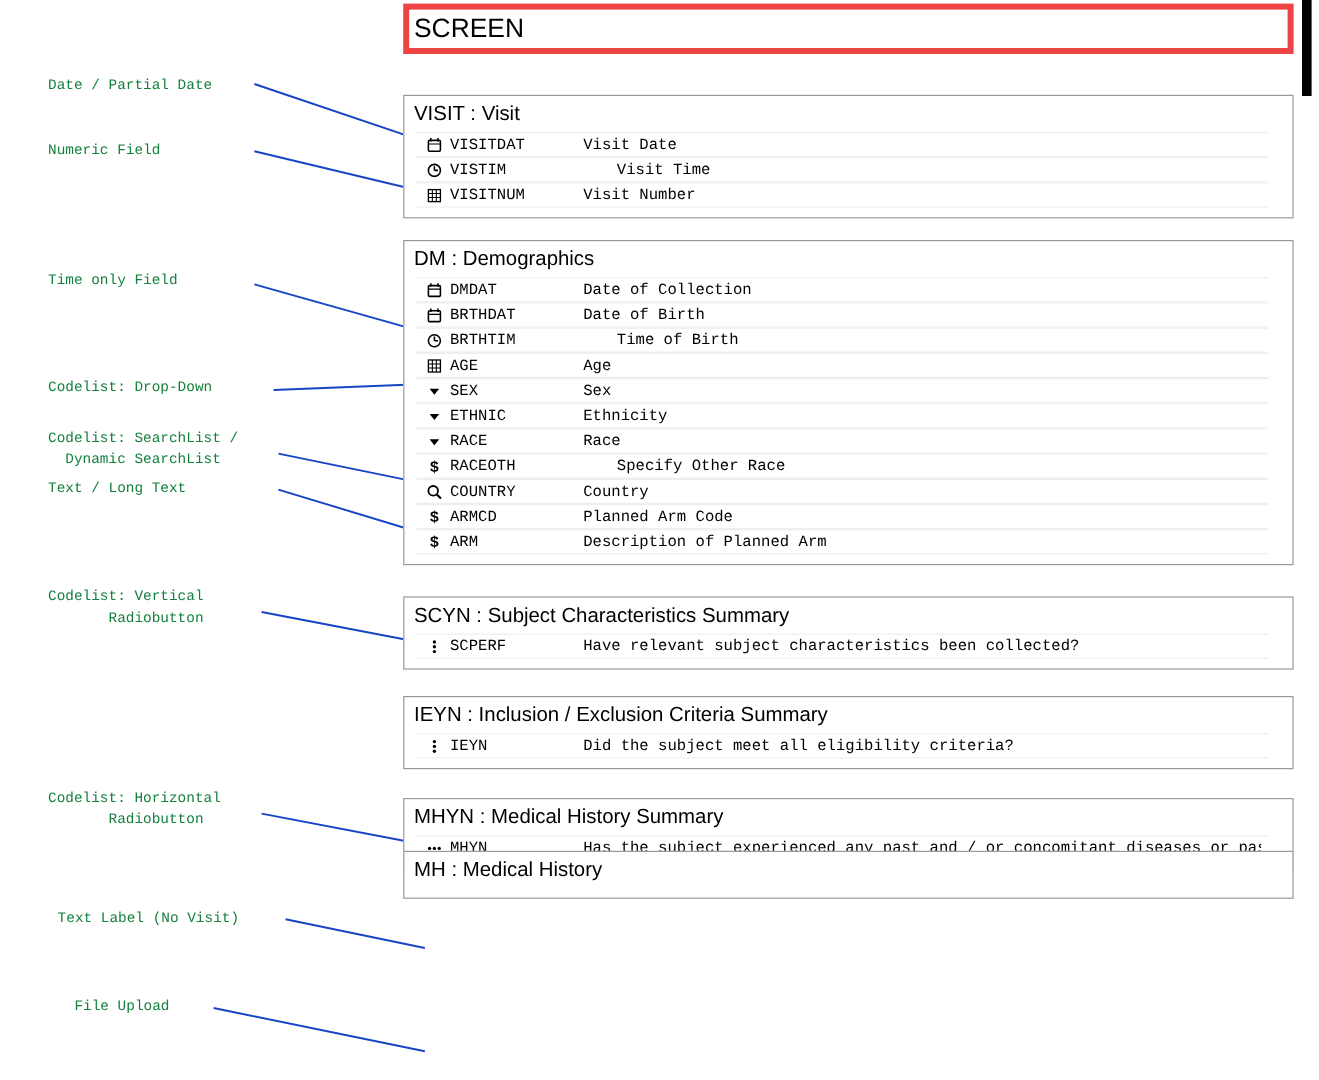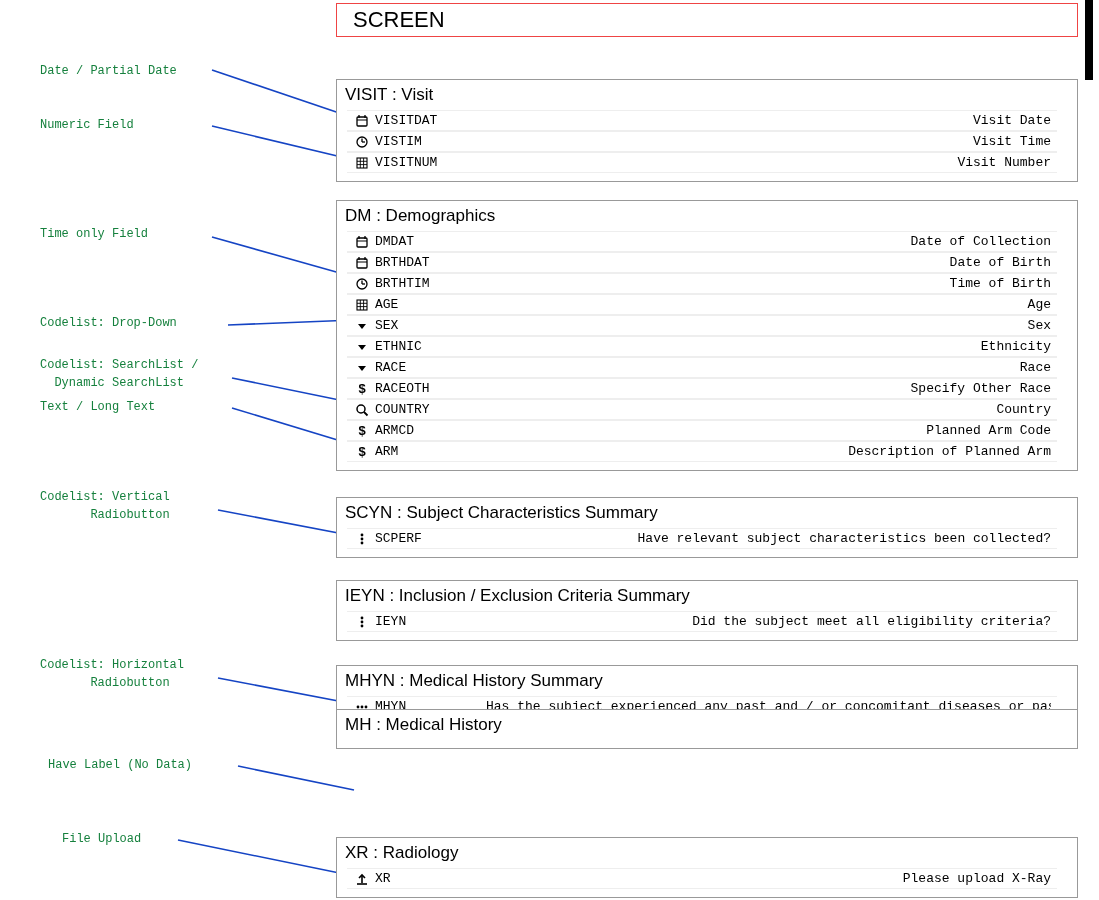--- a/index.html
+++ b/index.html
@@ -30,22 +30,22 @@
     position: absolute;
     top: 0; left: 0;
     width: 1099px; height: 900px;
     pointer-events: none;
   }
   .screen-title-box {
     position: absolute;
     left: 336px;
     top: 3px;
     width: 742px;
-    border: 1px solid #ef4444;
-    padding: 3px 16px;
+    border: 5px solid #ef4444;
+    padding: 3px 4px;
     font-size: 22px;
     font-weight: 500;
     color: #000;
   }
   .black-bar {
     position: absolute;
     left: 1085px;
     top: 0;
     width: 8px;
     height: 80px;
@@ -89,21 +89,20 @@
     padding-left: 4px;
     color: #000;
   }
   .field-desc {
     font-family: "Courier New", monospace;
     font-size: 13px;
     color: #000;
     flex: 1;
     white-space: nowrap;
     overflow: hidden;
-    text-align: right;
   }
   .field-desc.indent { padding-left: 28px; }
   .field-desc.grey { color: #888; }
   .card-bottom-pad { height: 8px; }
 </style>
 </head>
 <body>
 <div class="canvas">
 
 <div class="black-bar"></div>
@@ -114,21 +113,21 @@
 <div class="annotation-label" style="left:40px; top:118px">Numeric Field</div>
 <div class="annotation-label" style="left:40px; top:227px">Time only Field</div>
 <div class="annotation-label" style="left:40px; top:316px">Codelist: Drop-Down</div>
 <div class="annotation-label" style="left:40px; top:358px">Codelist: SearchList /</div>
 <div class="annotation-label" style="left:40px; top:376px">  Dynamic SearchList</div>
 <div class="annotation-label" style="left:40px; top:400px">Text / Long Text</div>
 <div class="annotation-label" style="left:40px; top:490px">Codelist: Vertical</div>
 <div class="annotation-label" style="left:40px; top:508px">       Radiobutton</div>
 <div class="annotation-label" style="left:40px; top:658px">Codelist: Horizontal</div>
 <div class="annotation-label" style="left:40px; top:676px">       Radiobutton</div>
-<div class="annotation-label" style="left:48px; top:758px">Have Label (No Data)</div>
+<div class="annotation-label" style="left:48px; top:758px">Text Label (No Visit)</div>
 <div class="annotation-label" style="left:62px; top:832px">File Upload</div>
 
 <svg class="annotation-lines">
   <line x1="212" y1="70" x2="354" y2="118" stroke="#1544c4" stroke-width="1.6"></line>
   <line x1="212" y1="126" x2="354" y2="160" stroke="#1544c4" stroke-width="1.6"></line>
   <line x1="212" y1="237" x2="354" y2="277" stroke="#1544c4" stroke-width="1.6"></line>
   <line x1="228" y1="325" x2="354" y2="320" stroke="#1544c4" stroke-width="1.6"></line>
   <line x1="232" y1="378" x2="354" y2="403" stroke="#1544c4" stroke-width="1.6"></line>
   <line x1="232" y1="408" x2="354" y2="445" stroke="#1544c4" stroke-width="1.6"></line>
   <line x1="218" y1="510" x2="354" y2="536" stroke="#1544c4" stroke-width="1.6"></line>
@@ -366,27 +365,14 @@
     <span class="field-desc">Has the subject experienced any past and / or concomitant diseases or past surge</span>
   </div>
   <div class="card-bottom-pad"></div>
 </div>
 
 <div class="form-card" style="top:709px">
   <div class="form-header">MH : Medical History</div>
   <div class="card-bottom-pad"></div>
 </div>
 
-<div class="form-card" style="top:837px">
-  <div class="form-header">XR : Radiology</div>
-  <div class="field-row">
-    <span class="field-icon">
-          <svg width="14" height="14">
-            <use href="#i-upload"></use>
-          </svg>
-        </span>
-    <span class="field-code">XR</span>
-    <span class="field-desc">Please upload X-Ray</span>
-  </div>
-  <div class="card-bottom-pad"></div>
-</div>
 
 </div>
 
 </body></html>

